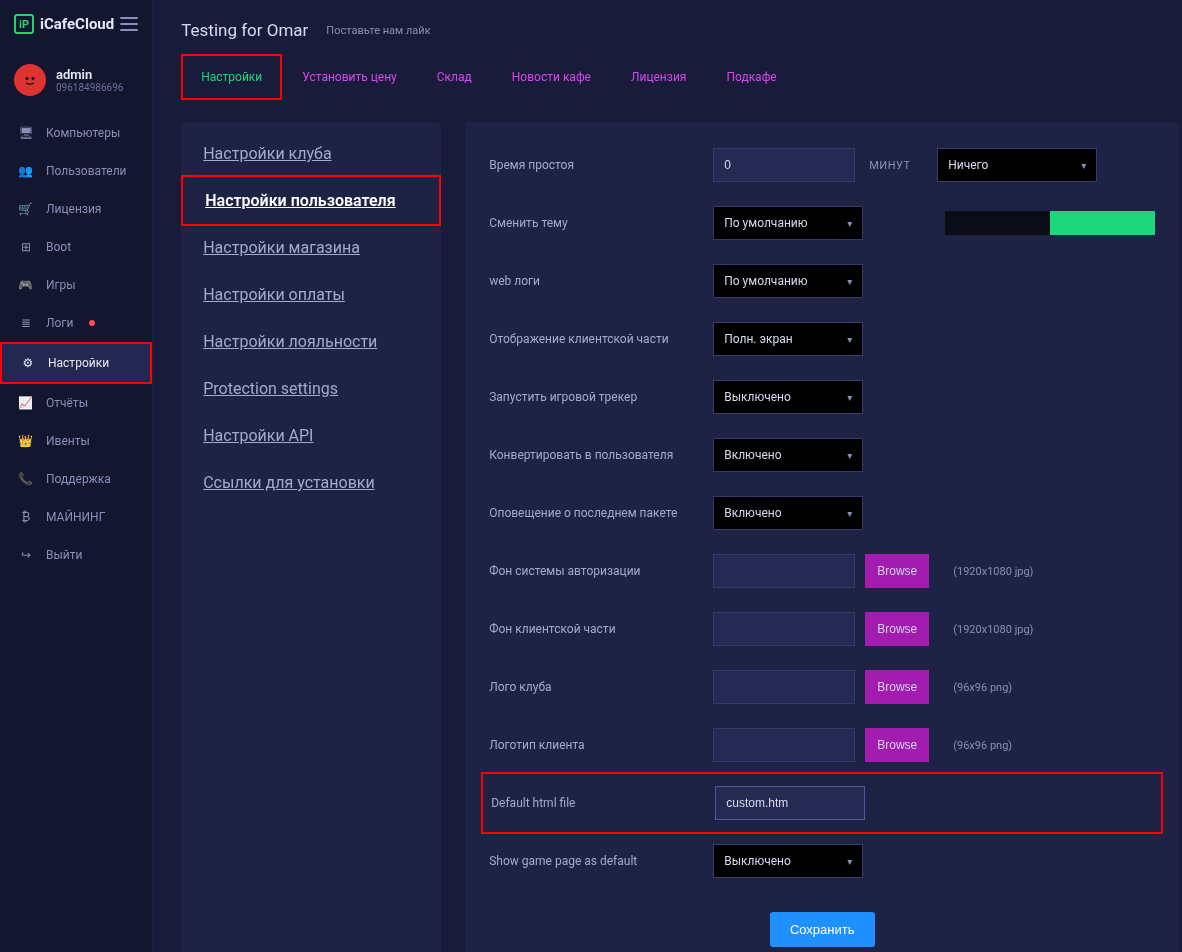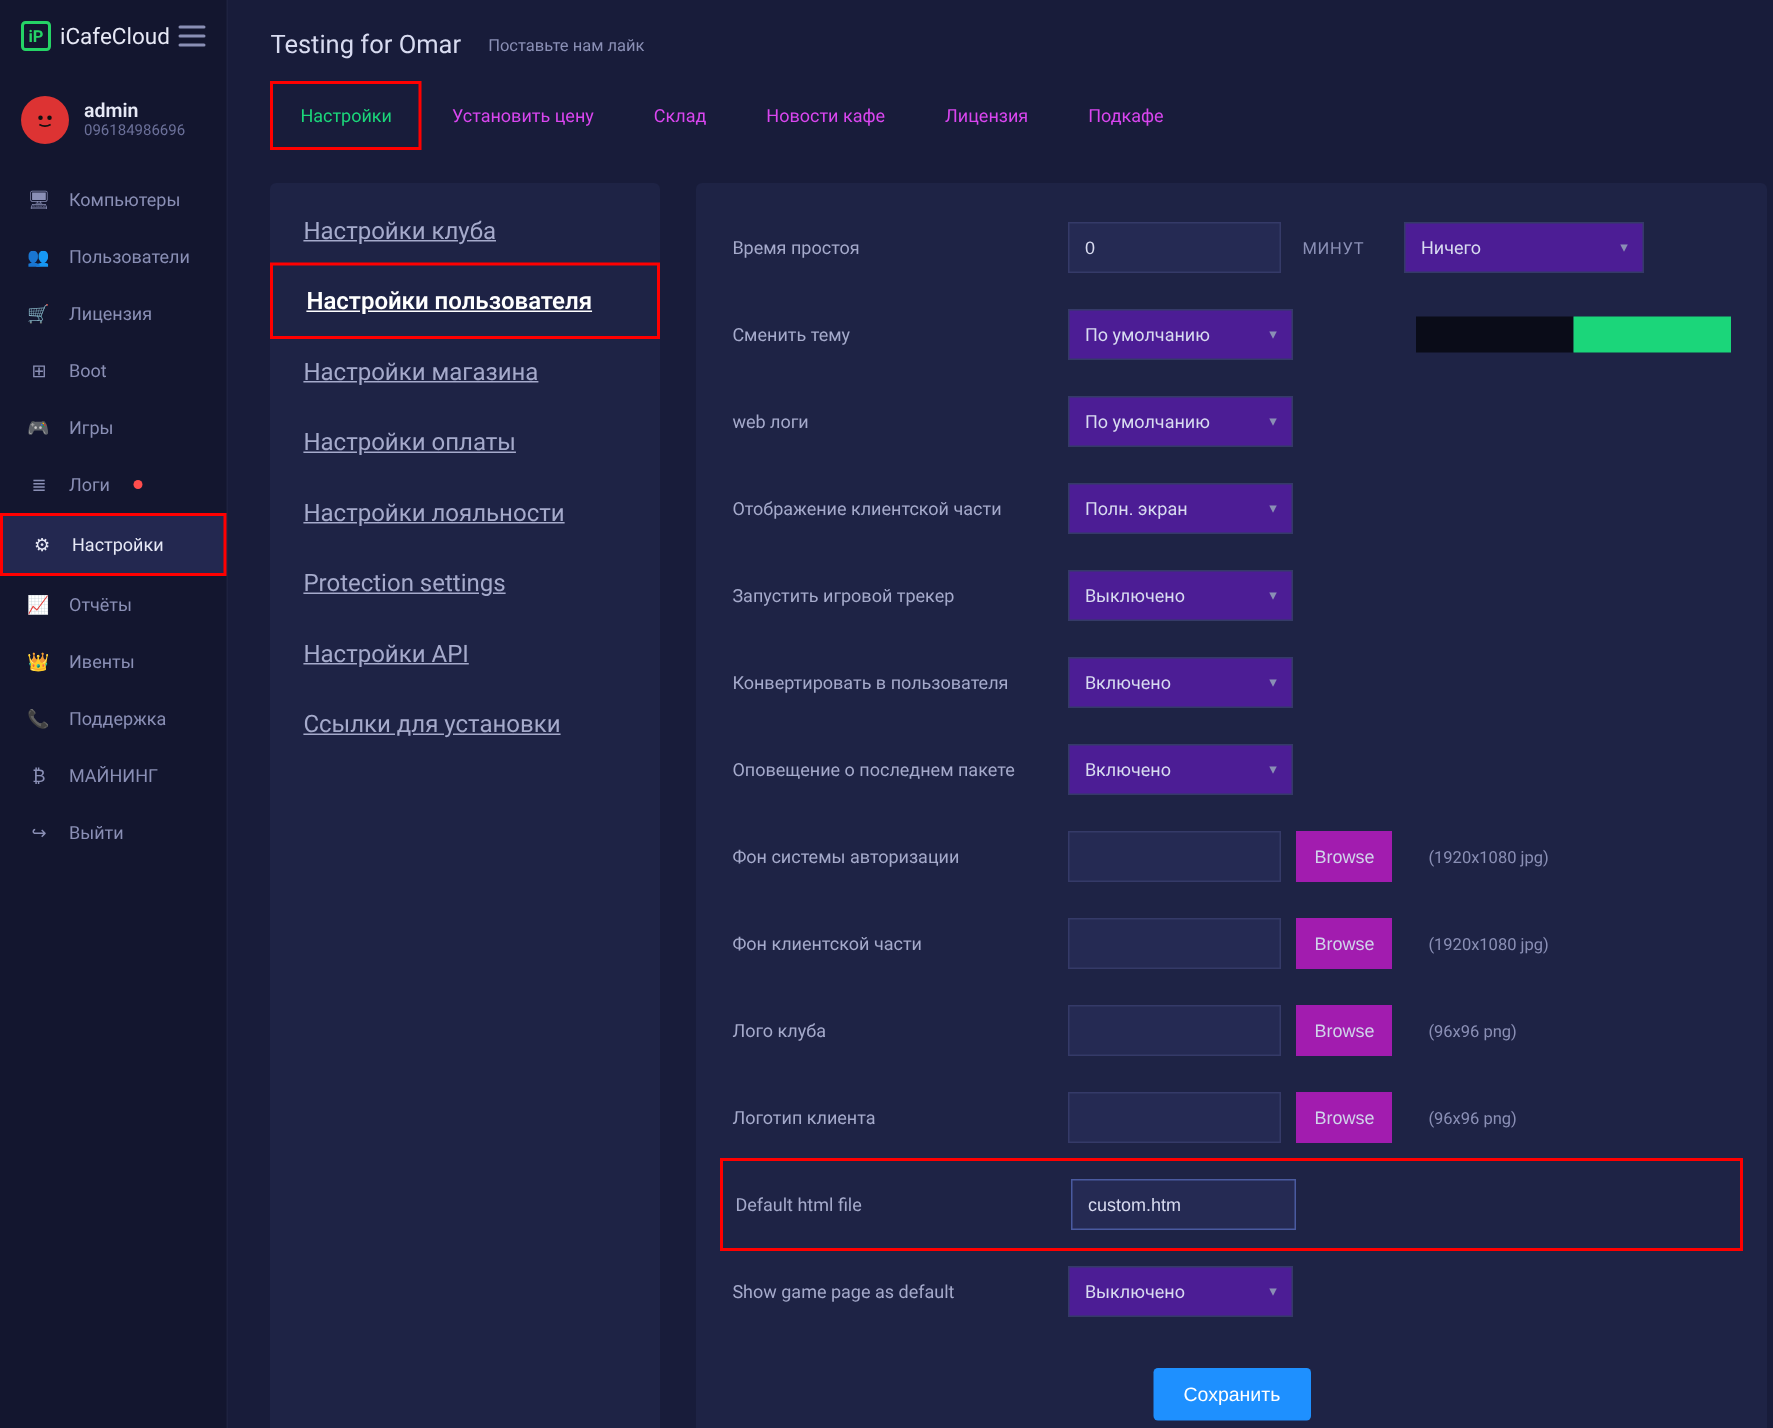--- a/index.html
+++ b/index.html
@@ -27,21 +27,21 @@
   gap:6px;
   justify-content:center;
 }
 .logo-mark {
   width:20px;height:20px;
   border:2px solid #25d366;
   border-radius:3px;
   display:flex;align-items:center;justify-content:center;
   color:#25d366;font-weight:bold;font-size:11px;
 }
-.logo-text { color:#e6e8f5; font-weight:400; font-size:15px; }
+.logo-text { color:#e6e8f5; font-weight:700; font-size:15px; }
 .hamburger {
   margin-left:auto;
   width:18px;height:14px;
   display:flex;flex-direction:column;justify-content:space-between;
   cursor:pointer;
 }
 .hamburger span { height:2px; background:#8a8fb5; border-radius:1px; }
 .user-block {
   display:flex;align-items:center;gap:10px;
   padding:16px 14px 8px;
@@ -133,21 +133,21 @@
   background:#252a53;
   border:1px solid #353a68;
   color:#d8dbf0;
   padding:0 10px;
   font-size:12px;
 }
 .unit { color:#8a8fb5; font-size:11px; letter-spacing:0.5px; width:54px; }
 .select {
   width:150px;
   height:34px;
-  background:#4c1d95;
+  background:#000000;
   border:1px solid #353a68;
   color:#d8dbf0;
   padding:0 10px;
   font-size:12px;
   display:flex;align-items:center;justify-content:space-between;
   cursor:pointer;
 }
 .select .chev { color:#8a8fb5; font-size:10px; }
 .select.wide { width:160px; }
 .theme-bar {

